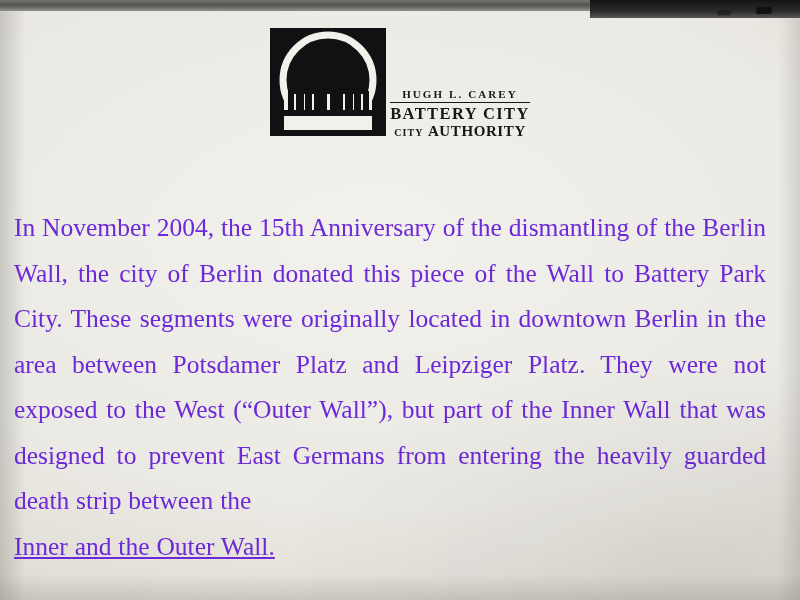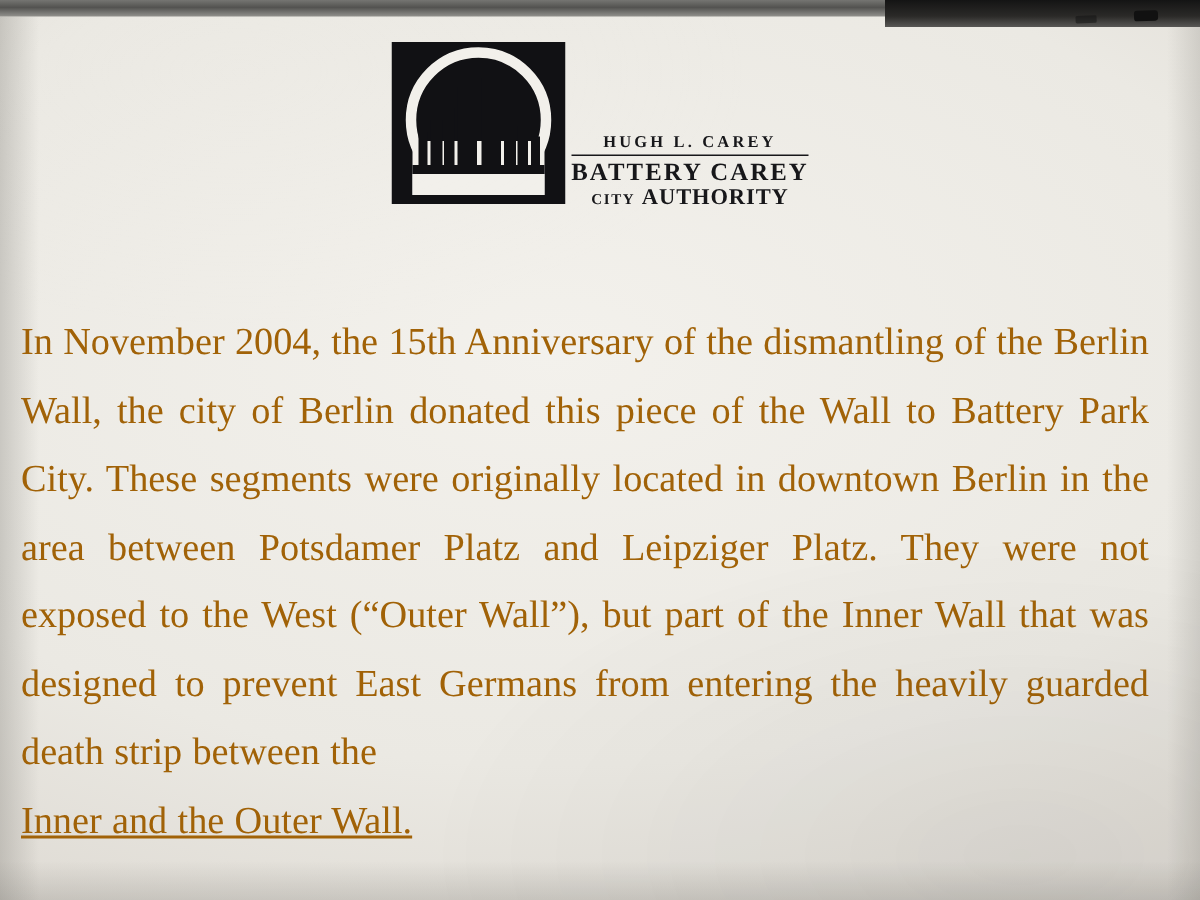--- a/index.html
+++ b/index.html
@@ -118,21 +118,21 @@
     line-height: 17px;
   }
   .logo-line3 .small-caps { font-size: 10px; letter-spacing: 1.1px; }
 
   
   .inscription {
     position: absolute;
     top: 205px;
     left: 14px;
     width: 752px;
-    color: #a16207;
+    color: #6d28d9;
     font-family: "Liberation Serif", serif;
     font-size: 25.5px;
     line-height: 45.5px;
     text-align: justify;
     text-justify: inter-word;
     word-spacing: .5px;
   }
   .inscription p { margin: 0; }
   .inscription .last-line { text-align: left; text-decoration: underline; }
 
@@ -185,21 +185,21 @@
 
           <rect x="14" y="82" width="88" height="6"></rect>
         </g>
 
         <rect x="14" y="88" width="88" height="14" fill="#f2f0eb"></rect>
       </svg>
     </span>
 
     <div class="logo-words">
       <div class="logo-line1">HUGH L. CAREY</div>
-      <div class="logo-line2">BATTERY CAREY</div>
+      <div class="logo-line2">BATTERY CITY</div>
       <div class="logo-line3">
         <span class="small-caps">CITY</span><span>&nbsp;</span><span>AUTHORITY</span>
       </div>
     </div>
   </div>
 
   <div class="inscription">
     <p>In November 2004, the 15th Anniversary of the dismantling of the Berlin Wall, the city of Berlin donated this piece of the Wall to Battery Park City. These segments were originally located in downtown Berlin in the area between Potsdamer Platz and Leipziger Platz. They were not exposed to the West (“Outer Wall”), but part of the Inner Wall that was designed to prevent East Germans from entering the heavily guarded death strip between the</p>
     <p class="last-line">Inner and the Outer Wall.</p>
   </div>

